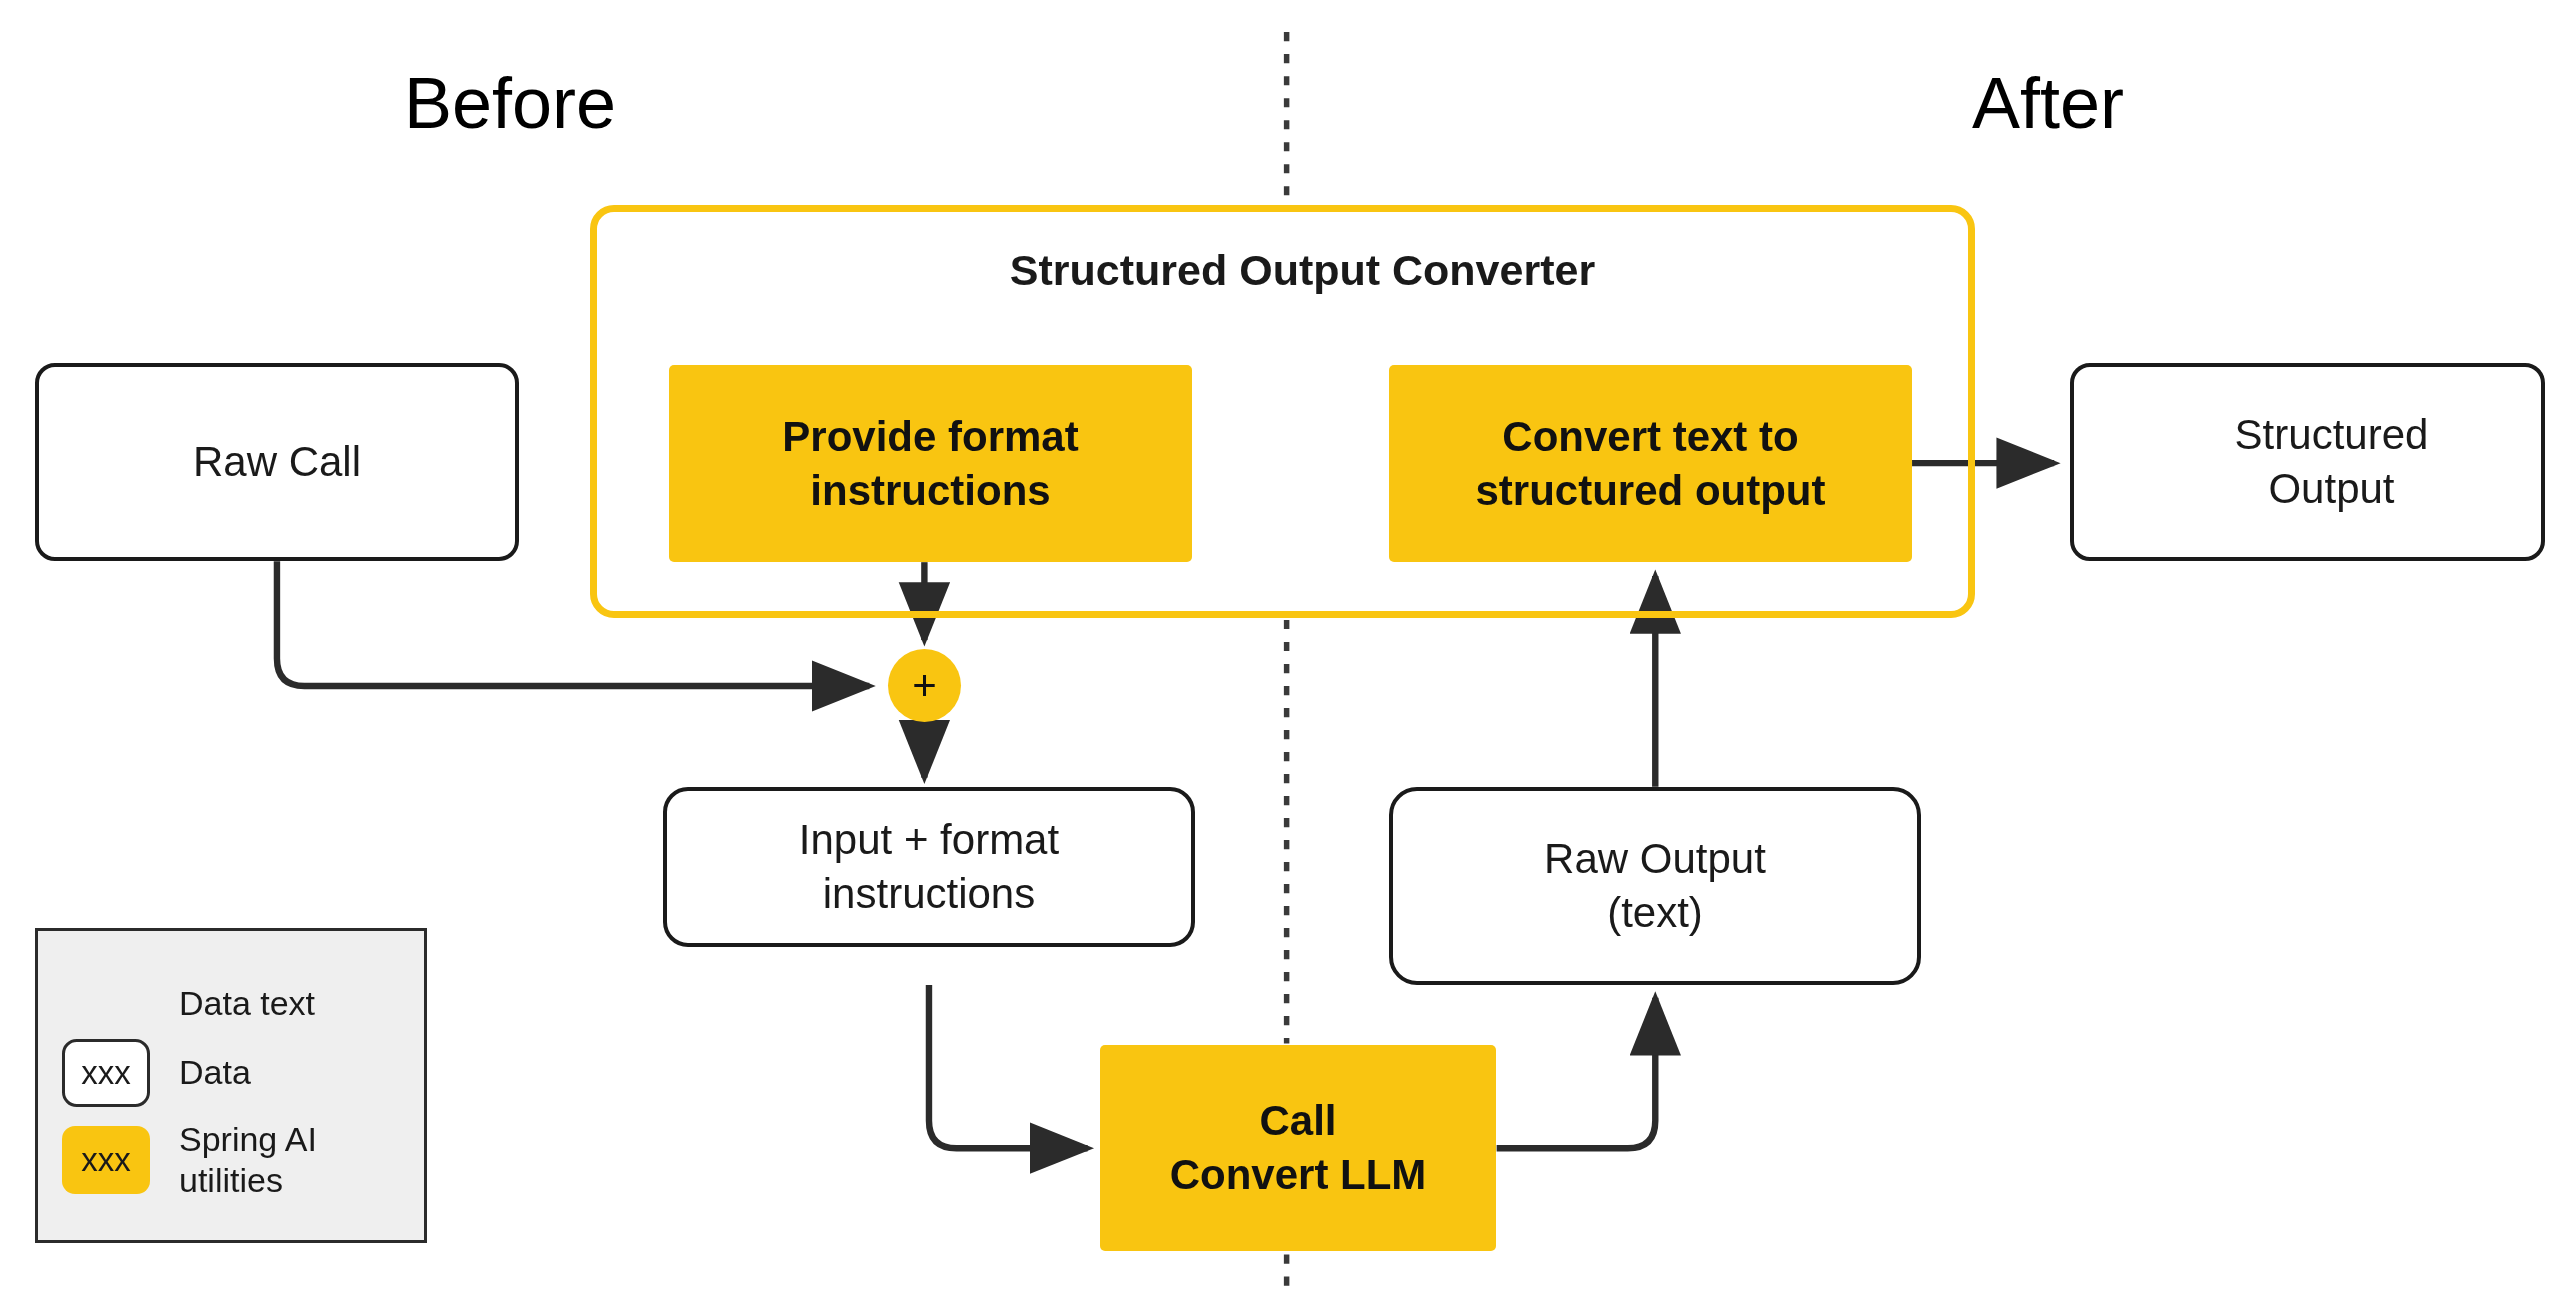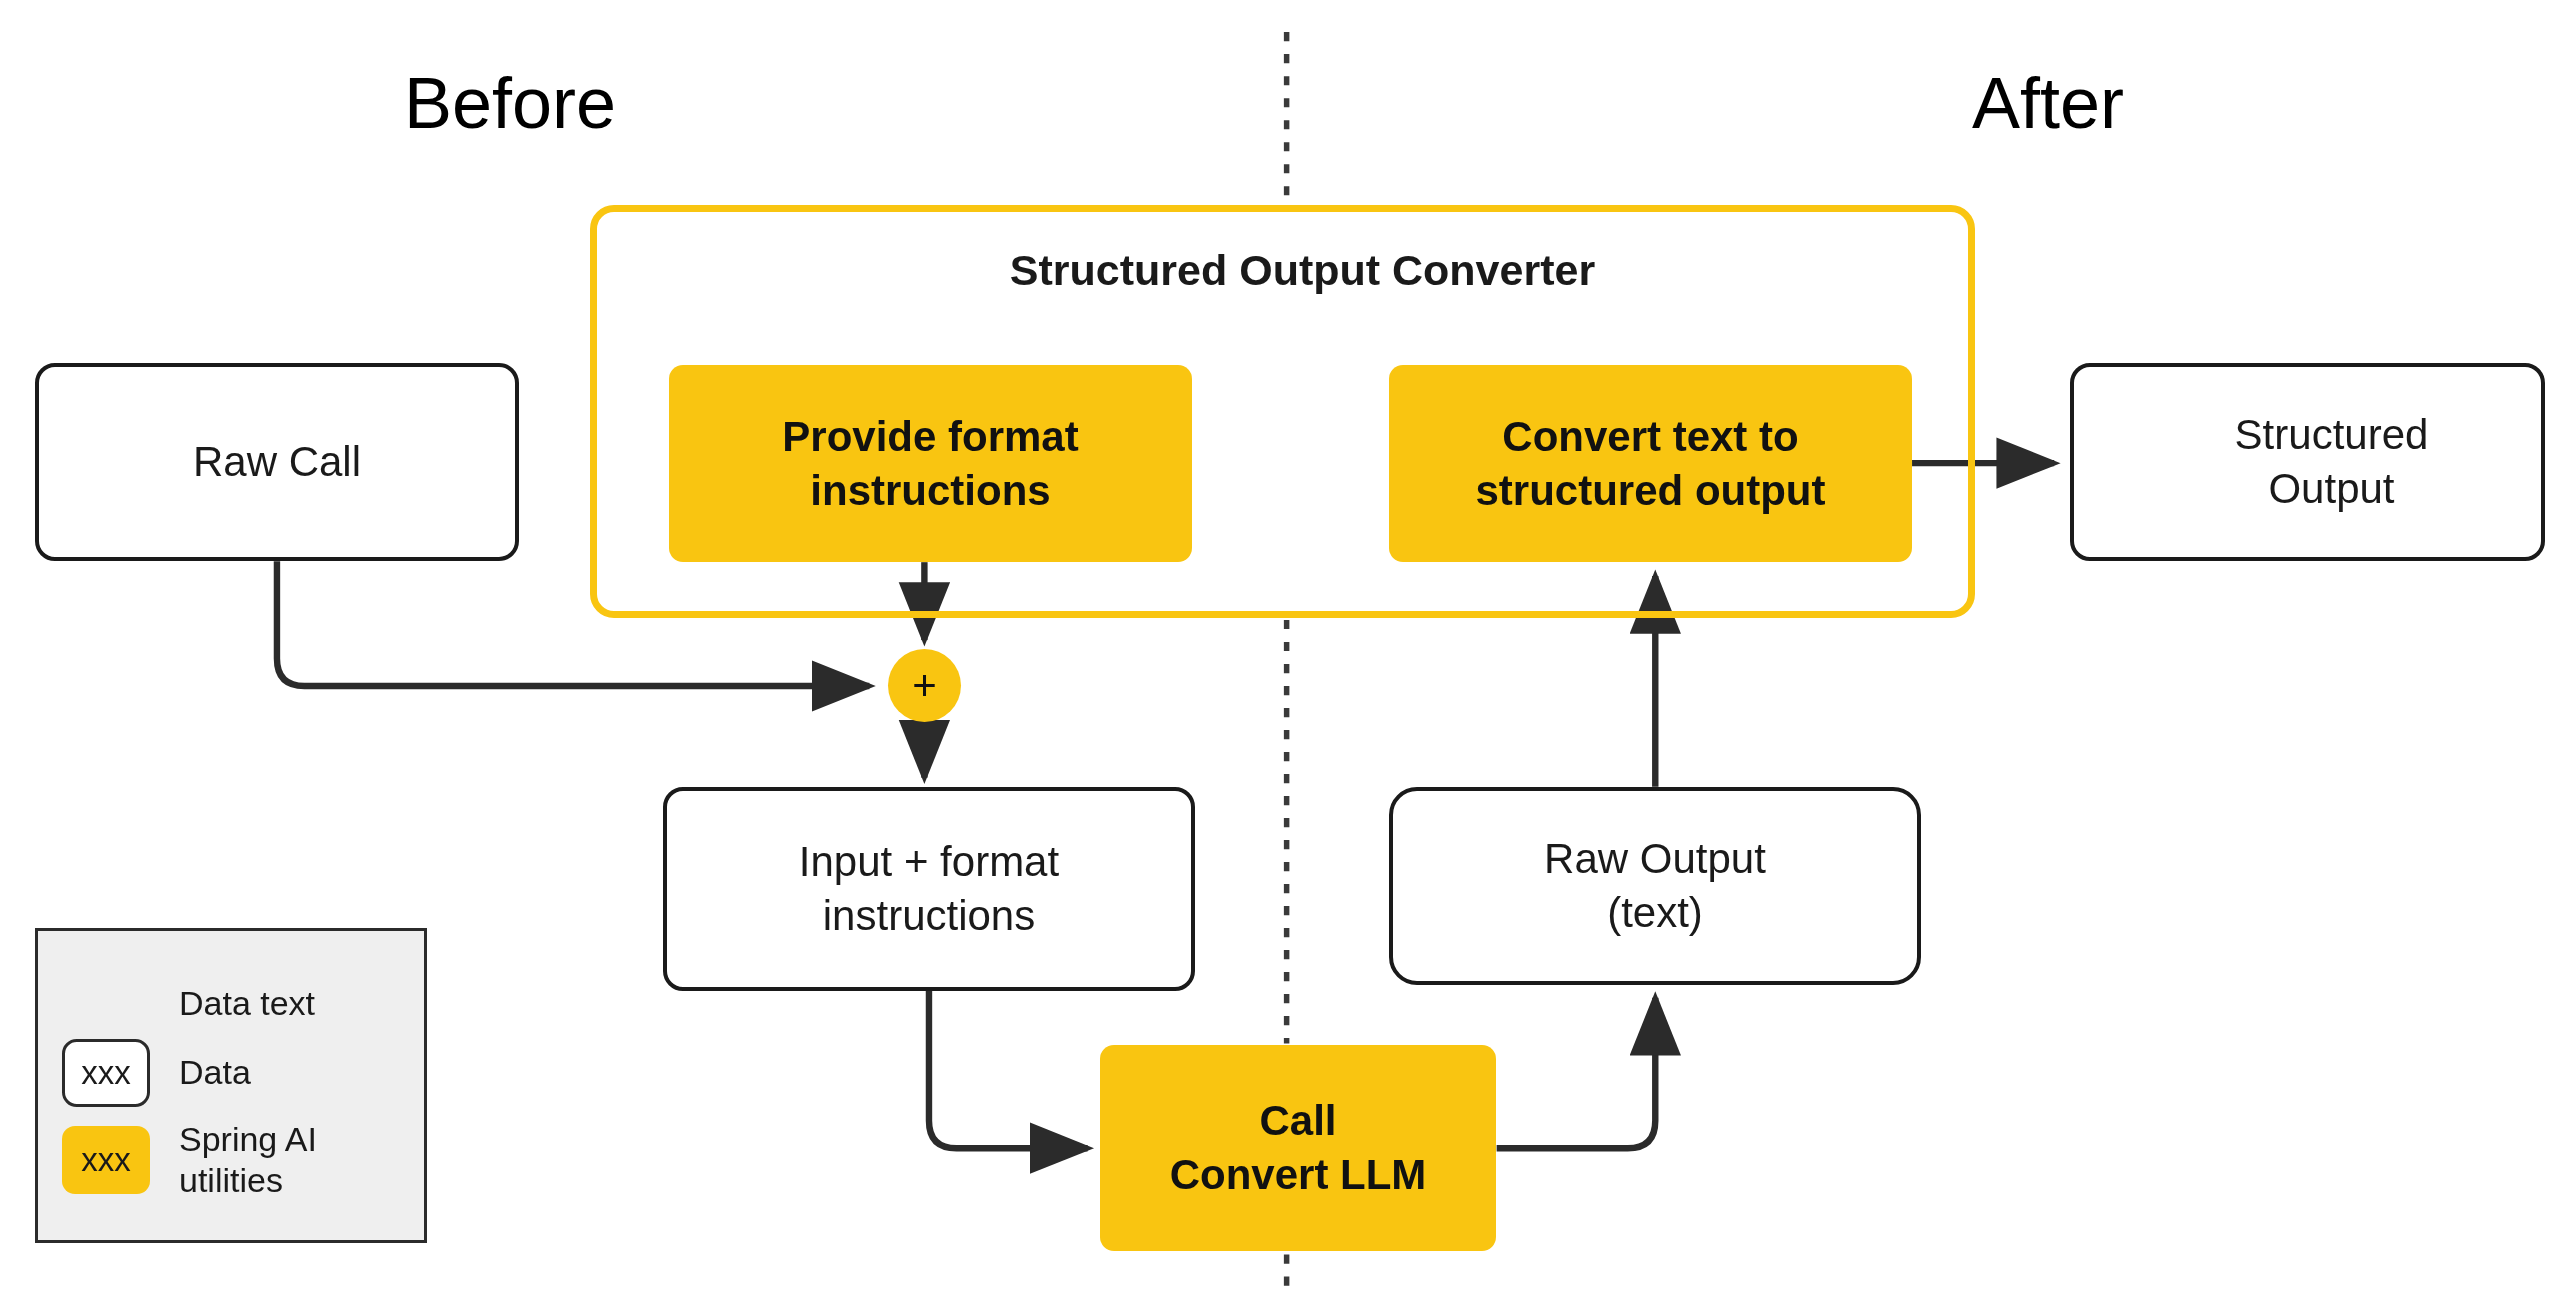--- a/index.html
+++ b/index.html
@@ -48,28 +48,28 @@
     background: #ffffff;
     border: 4.6px solid #1a1a1a;
     border-radius: 20px;
     font-size: 42px;
     color: #1a1a1a;
     font-weight: 400;
   }
   .node-util {
     background: #F9C511;
     border: none;
-    border-radius: 14px;
+    border-radius: 5px;
     font-size: 42px;
     color: #111111;
     font-weight: bold;
   }
 
   #node-raw-input        { left: 35px;   top: 363px;  width: 484px; height: 198px; }
-  #node-input-format     { left: 663px;  top: 787px;  width: 532px; height: 204px; }
+  #node-input-format     { left: 663px;  top: 787px;  width: 532px; height: 160px; border-radius: 25px; }
   #node-raw-output       { left: 1389px; top: 787px;  width: 532px; height: 198px; border-radius: 28px; }
   #node-structured-output{ left: 2070px; top: 363px;  width: 475px; height: 198px; padding-left: 48px; }
 
   #node-provide-format   { left: 669px;  top: 365px;  width: 523px; height: 197px; }
   #node-convert-text     { left: 1389px; top: 365px;  width: 523px; height: 197px; }
   #node-call-llm         { left: 1100px; top: 1045px; width: 396px; height: 206px; }
 
   #converter-frame {
     position: absolute;
     left: 590px; top: 205px;

